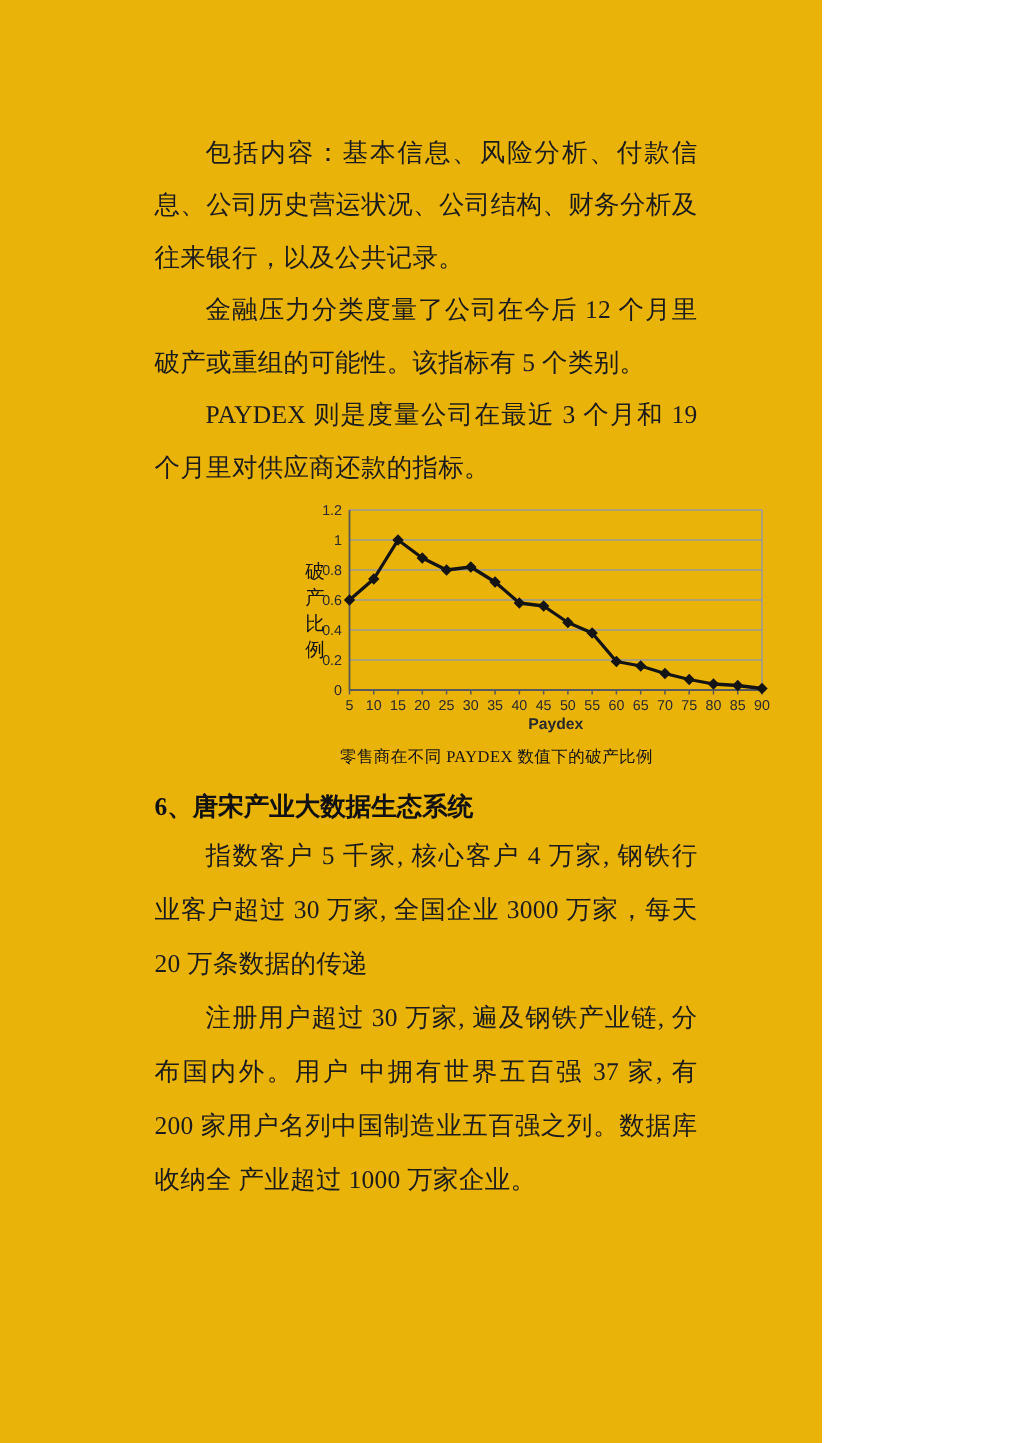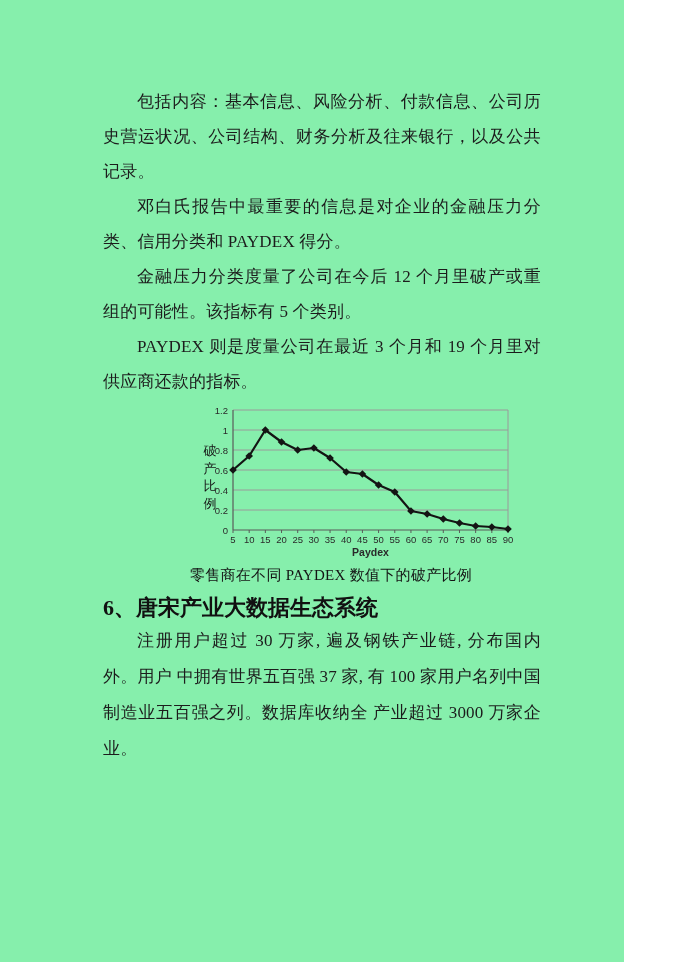--- a/index.html
+++ b/index.html
@@ -9,23 +9,23 @@
   }
   body {
     width: 680px;
     height: 962px;
     overflow: hidden;
     font-family: "Liberation Serif", "DejaVu Serif", serif;
     color: #1c1c1c;
   }
   .page {
     position: relative;
-    width: 624px;
+    width: 548px;
     height: 962px;
-    background: #86efac;
+    background: #eab308;
     box-sizing: border-box;
     padding: 84px 83px 12px 103px;
   }
   .body-text p {
     margin: 0;
     font-size: 17px;
     line-height: 35px;
     text-indent: 2em;
     text-align: justify;
     text-justify: inter-ideograph;
@@ -42,28 +42,28 @@
   }
   .chart-wrap svg {
     display: block;
     font-family: "Liberation Sans", "DejaVu Sans", sans-serif;
   }
   .figure-caption {
     margin-top: 4px;
     width: 332px;
     margin-left: 62px;
     text-align: center;
-    font-size: 15px;
+    font-size: 11px;
     line-height: 20px;
     letter-spacing: 0.3px;
     color: #141414;
   }
   .section-heading {
     margin: 8px 0 0 0;
-    font-size: 22px;
+    font-size: 17px;
     font-weight: bold;
     line-height: 30px;
     color: #111111;
   }
   .body-text-after p {
     margin: 0;
     font-size: 17px;
     line-height: 36px;
     text-indent: 2em;
     text-align: justify;
@@ -71,21 +71,20 @@
     letter-spacing: 0.2px;
   }
 </style>
 </head>
 <body>
 
 <div class="page">
 
   <div class="body-text">
     <p>包括内容：基本信息、风险分析、付款信息、公司历史营运状况、公司结构、财务分析及往来银行，以及公共记录。</p>
-    <p>邓白氏报告中最重要的信息是对企业的金融压力分类、信用分类和 PAYDEX 得分。</p>
     <p>金融压力分类度量了公司在今后 12 个月里破产或重组的可能性。该指标有 5 个类别。</p>
     <p>PAYDEX 则是度量公司在最近 3 个月和 19 个月里对供应商还款的指标。</p>
   </div>
 
   <div class="figure-block">
     <div class="chart-wrap">
       <svg id="chartSvg" width="332" height="158" viewBox="0 0 332 158">
           <text x="43" y="130.5" text-anchor="end" font-size="9.5" fill="#2a2a2a">0</text>
           <line x1="48" y1="107" x2="323" y2="107" stroke="#9a9a9a" stroke-width="1"></line>
           <text x="43" y="110.5" text-anchor="end" font-size="9.5" fill="#2a2a2a">0.2</text>
@@ -163,16 +162,17 @@
           <text x="25" y="104.5" text-anchor="middle" font-size="13" fill="#141414" font-family="Liberation Serif, serif">例</text>
           <text x="185.5" y="153" text-anchor="middle" font-size="10.5" font-weight="bold" fill="#2a2a2a">Paydex</text>
         </svg>
     </div>
     <div class="figure-caption">零售商在不同 PAYDEX 数值下的破产比例</div>
   </div>
 
   <h2 class="section-heading">6、唐宋产业大数据生态系统</h2>
 
   <div class="body-text-after">
-    <p>注册用户超过 30 万家, 遍及钢铁产业链, 分布国内外。用户 中拥有世界五百强 37 家, 有 100 家用户名列中国制造业五百强之列。数据库收纳全 产业超过 3000 万家企业。</p>
+    <p>指数客户 5 千家, 核心客户 4 万家, 钢铁行业客户超过 30 万家, 全国企业 3000 万家，每天 20 万条数据的传递</p>
+    <p>注册用户超过 30 万家, 遍及钢铁产业链, 分布国内外。用户 中拥有世界五百强 37 家, 有 200 家用户名列中国制造业五百强之列。数据库收纳全 产业超过 1000 万家企业。</p>
   </div>
 
 </div>
 
 </body></html>

